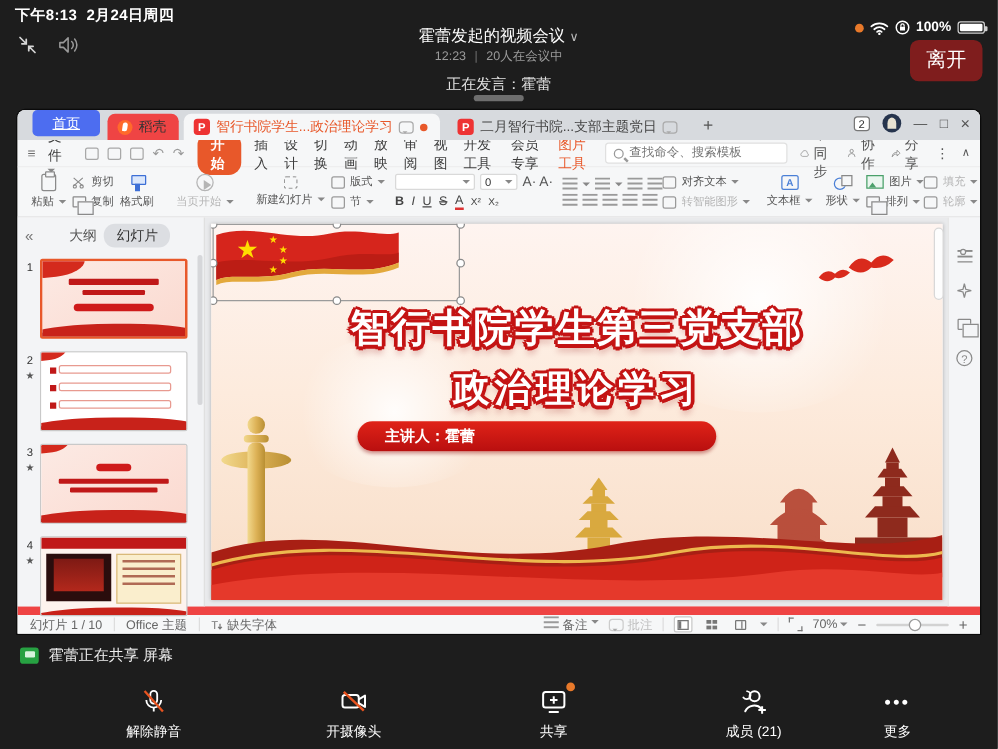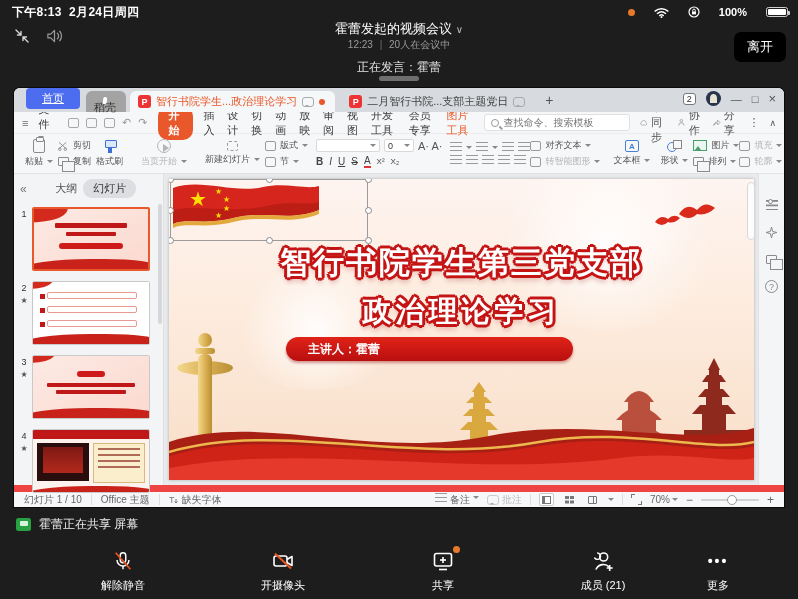--- a/index.html
+++ b/index.html
@@ -3,41 +3,41 @@
 <meta charset="utf-8">
 <style>
   * { margin:0; padding:0; box-sizing:border-box; }
   html,body { width:798px; height:599px; background:#161616; overflow:hidden;
     font-family:"Liberation Sans","DejaVu Sans",sans-serif; }
   .abs { position:absolute; }
   #stage { position:relative; width:798px; height:599px; background:#1d1d1d; }
 
   
   .ios-left { left:12px; top:4px; color:#fff; font-size:12px; font-weight:bold; letter-spacing:.3px; }
-  .ios-right { right:10px; top:6px; display:flex; align-items:center; gap:19px; color:#fff; font-size:11px; font-weight:bold;}
+  .ios-right { right:10px; top:16px; display:flex; align-items:center; gap:5px; color:#fff; font-size:11px; font-weight:bold;}
   .odot { width:7px; height:7px; border-radius:50%; background:#e8792a; }
   .batt { width:22px; height:10px; border:1px solid #cfcfcf; border-radius:2.5px; position:relative; }
   .batt i { position:absolute; left:1px; top:1px; bottom:1px; width:18px; background:#fff; border-radius:1px;}
   .batt u { position:absolute; right:-3px; top:2.5px; width:2px; height:4px; background:#cfcfcf; border-radius:0 1px 1px 0;}
 
   
   .m-title { left:0; right:0; top:20px; text-align:center; color:#fff; font-size:13px; }
   .m-sub { left:0; right:0; top:38px; text-align:center; color:#9a9a9a; font-size:10px; }
   .hdr-icons { left:14px; top:28px; display:flex; gap:16px; color:#cfcfcf; }
-  .leave-btn { right:12px; top:32px; background:#000000; color:#fff; font-size:13px; padding:6px 13px; border-radius:7px; }
+  .leave-btn { right:12px; top:32px; background:#7f1d1d; color:#fff; font-size:16px; padding:6px 13px; border-radius:7px; }
   .speaking { left:0; right:0; top:59px; text-align:center; color:#e3e3e3; font-size:12px; }
   .handle { left:50%; top:76px; width:40px; height:5px; margin-left:-20px; background:#6e6e6e; border-radius:3px; }
 
   
   #wps { left:14px; top:88px; width:770px; height:419px; background:#fff; border-radius:6px 6px 0 0; overflow:hidden; box-shadow:0 0 0 1px #0a0a0a; }
   
   .tabbar { height:24px; background:#d7dade; display:flex; align-items:flex-end; padding-left:8px; position:relative;}
   .tab-home { background:#4d6df0; color:#fff; font-size:11px; padding:3px 16px; border-radius:4px; margin:0 6px 3px 4px;text-decoration:underline; }
   .tab { display:flex; align-items:center; gap:5px; font-size:11px; color:#444; padding:4px 10px 4px 8px; border-radius:6px 6px 0 0; height:21px; }
-  .tab.docer { background:#a3a3a3; margin-right:4px; color:#333;flex-direction:column; }
+  .tab.docer { background:#ef4444; margin-right:4px; color:#333; }
   .tab.active { background:#f6f7f8; color:#e8582a; }
   .flame { width:12px; height:12px; border-radius:50%; background:#ff6a2b; position:relative; }
   .flame::after{ content:""; position:absolute; left:4px; top:2px; width:4px; height:7px; background:#fff; border-radius:2px 2px 2px 0; transform:rotate(8deg);}
   .pbadge { width:13px; height:13px; background:#e33; color:#fff; font-size:9px; font-weight:bold; border-radius:3px; display:flex; align-items:center; justify-content:center; }
   .cmt { width:12px; height:10px; border:1px solid #aaa; border-radius:3px; position:relative;}
   .cmt::after{content:"";position:absolute;left:2px;bottom:-3px;border:2px solid transparent;border-top-color:#aaa;}
   .tdot { width:6px; height:6px; background:#e8582a; border-radius:50%; }
   .tab-plus { font-size:14px; color:#555; margin:0 0 4px 10px; }
   .win-ctl { position:absolute; right:8px; top:3px; display:flex; align-items:center; gap:10px; color:#555; font-size:11px; }
   .nbadge { border:1px solid #777; border-radius:3px; font-size:9px; padding:0 3px; color:#333; background:#fff;}

